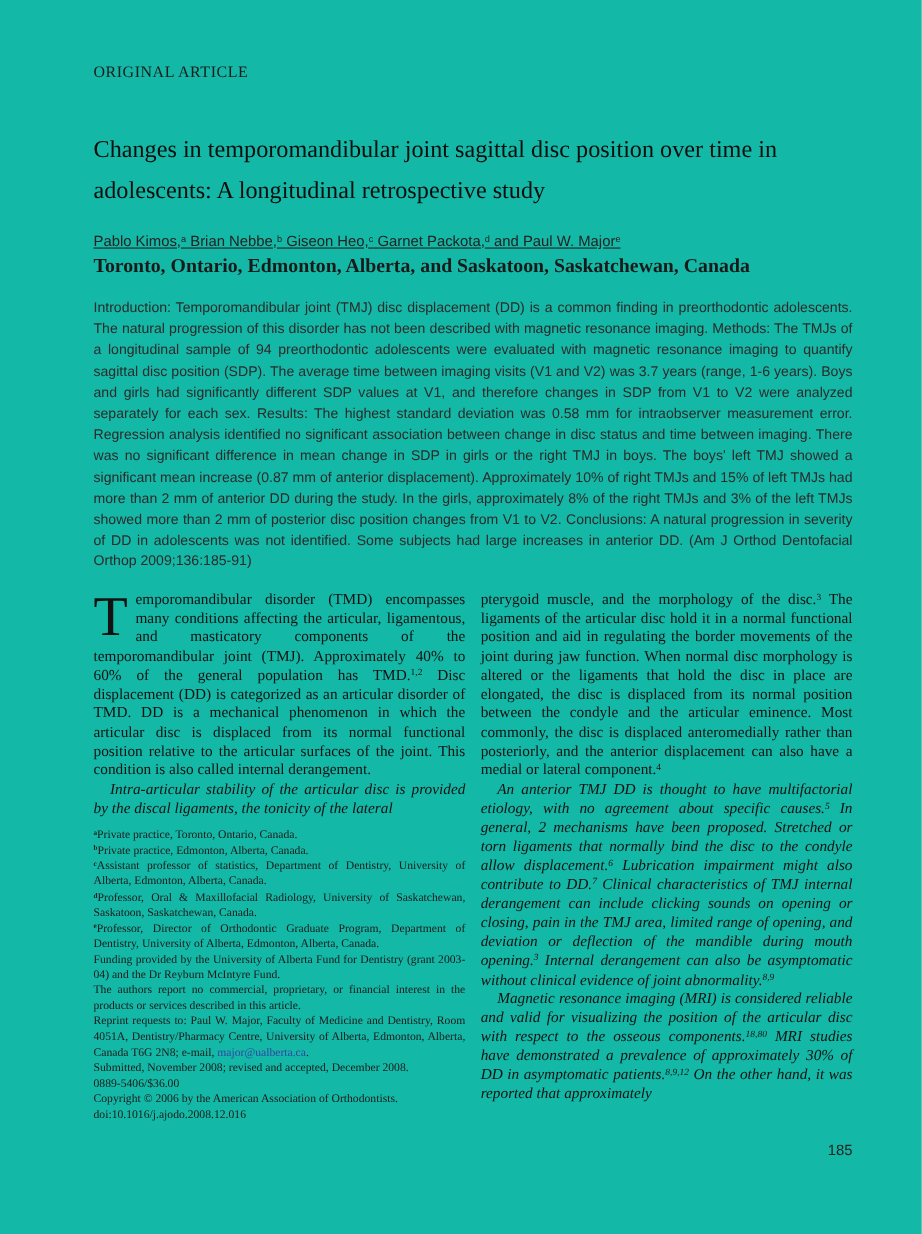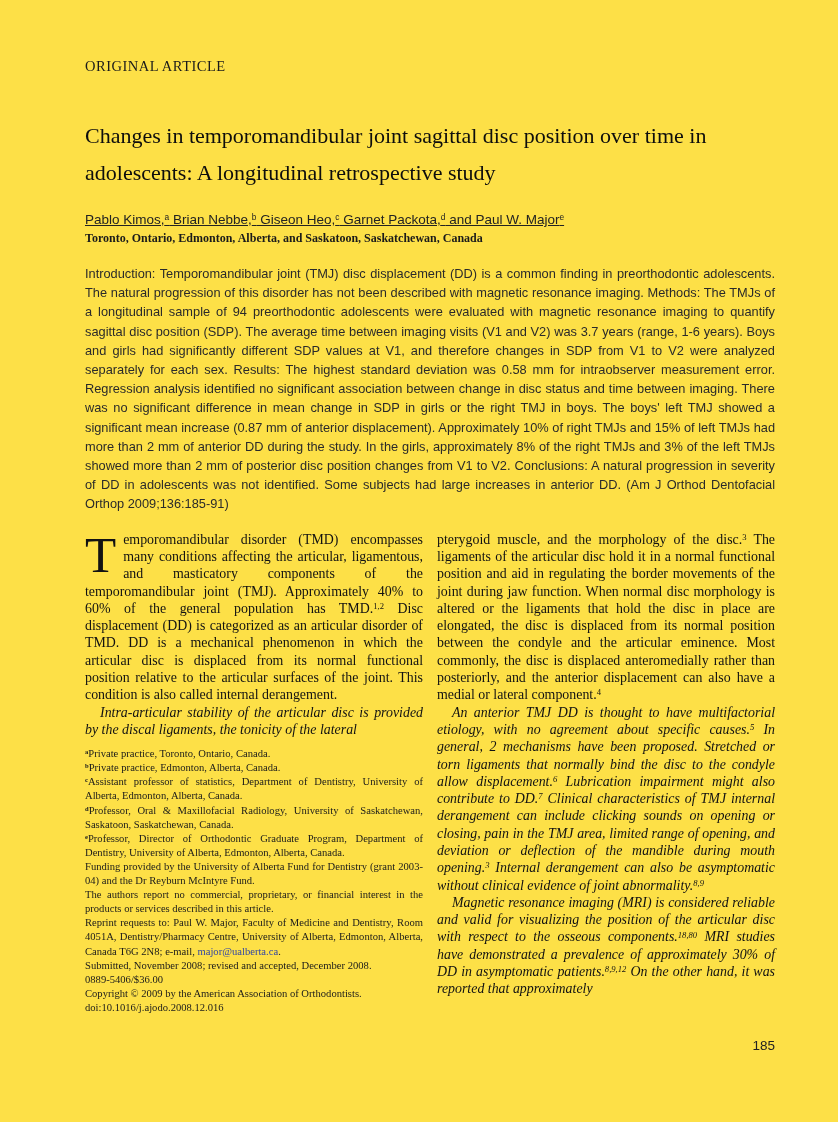--- a/index.html
+++ b/index.html
@@ -1,21 +1,21 @@
 <!DOCTYPE html>
 <html><head>
 <meta charset="utf-8">
 <style>
   * { margin: 0; padding: 0; box-sizing: border-box; }
   html, body { background: #e8e8e8; }
   .page {
     position: relative;
     width: 838px; height: 1122px;
     margin: 0 auto;
-    background: #fde047;
+    background: #14b8a6;
     color: #151515;
     overflow: hidden;
     font-family: "Liberation Serif", serif;
   }
   .content { position: absolute; left: 85px; top: 0; width: 690px; }
   .kicker {
     margin-top: 58px;
     font-family: "Liberation Serif", serif;
     font-size: 14.5px;
     letter-spacing: 0.5px;
@@ -33,21 +33,21 @@
     margin-top: 21px;
     font-family: "Liberation Sans", sans-serif;
     font-size: 13.5px;
     color: #222;
     text-decoration: underline;
   }
   .affiliation {
     margin-top: 4px;
     font-family: "Liberation Serif", serif;
     font-weight: 700;
-    font-size: 12px;
+    font-size: 18px;
     color: #1a1a1a;
   }
   .abstract {
     margin-top: 18px;
     font-family: "Liberation Sans", sans-serif;
     font-size: 12.8px;
     line-height: 19.2px;
     text-align: justify;
     color: #2a2a2a;
   }
@@ -133,21 +133,21 @@
           <p><sup>a</sup>Private practice, Toronto, Ontario, Canada.</p>
           <p><sup>b</sup>Private practice, Edmonton, Alberta, Canada.</p>
           <p><sup>c</sup>Assistant professor of statistics, Department of Dentistry, University of Alberta, Edmonton, Alberta, Canada.</p>
           <p><sup>d</sup>Professor, Oral &amp; Maxillofacial Radiology, University of Saskatchewan, Saskatoon, Saskatchewan, Canada.</p>
           <p><sup>e</sup>Professor, Director of Orthodontic Graduate Program, Department of Dentistry, University of Alberta, Edmonton, Alberta, Canada.</p>
           <p>Funding provided by the University of Alberta Fund for Dentistry (grant 2003-04) and the Dr Reyburn McIntyre Fund.</p>
           <p>The authors report no commercial, proprietary, or financial interest in the products or services described in this article.</p>
           <p><span>Reprint requests to: Paul W. Major, Faculty of Medicine and Dentistry, Room 4051A, Dentistry/Pharmacy Centre, University of Alberta, Edmonton, Alberta, Canada T6G 2N8; e-mail, </span><a class="email-link">major@ualberta.ca</a><span>.</span></p>
           <p>Submitted, November 2008; revised and accepted, December 2008.</p>
           <p>0889-5406/$36.00</p>
-          <p>Copyright © 2009 by the American Association of Orthodontists.</p>
+          <p>Copyright © 2006 by the American Association of Orthodontists.</p>
           <p>doi:10.1016/j.ajodo.2008.12.016</p>
         </div>
       </div>
 
       <div class="col">
         <p>pterygoid muscle, and the morphology of the disc.<sup>3</sup> The ligaments of the articular disc hold it in a normal functional position and aid in regulating the border movements of the joint during jaw function. When normal disc morphology is altered or the ligaments that hold the disc in place are elongated, the disc is displaced from its normal position between the condyle and the articular eminence. Most commonly, the disc is displaced anteromedially rather than posteriorly, and the anterior displacement can also have a medial or lateral component.<sup>4</sup></p>
         <p class="indent">An anterior TMJ DD is thought to have multifactorial etiology, with no agreement about specific causes.<sup>5</sup> In general, 2 mechanisms have been proposed. Stretched or torn ligaments that normally bind the disc to the condyle allow displacement.<sup>6</sup> Lubrication impairment might also contribute to DD.<sup>7</sup> Clinical characteristics of TMJ internal derangement can include clicking sounds on opening or closing, pain in the TMJ area, limited range of opening, and deviation or deflection of the mandible during mouth opening.<sup>3</sup> Internal derangement can also be asymptomatic without clinical evidence of joint abnormality.<sup>8,9</sup></p>
         <p class="indent">Magnetic resonance imaging (MRI) is considered reliable and valid for visualizing the position of the articular disc with respect to the osseous components.<sup>18,80</sup> MRI studies have demonstrated a prevalence of approximately 30% of DD in asymptomatic patients.<sup>8,9,12</sup> On the other hand, it was reported that approximately</p>
       </div>
 

